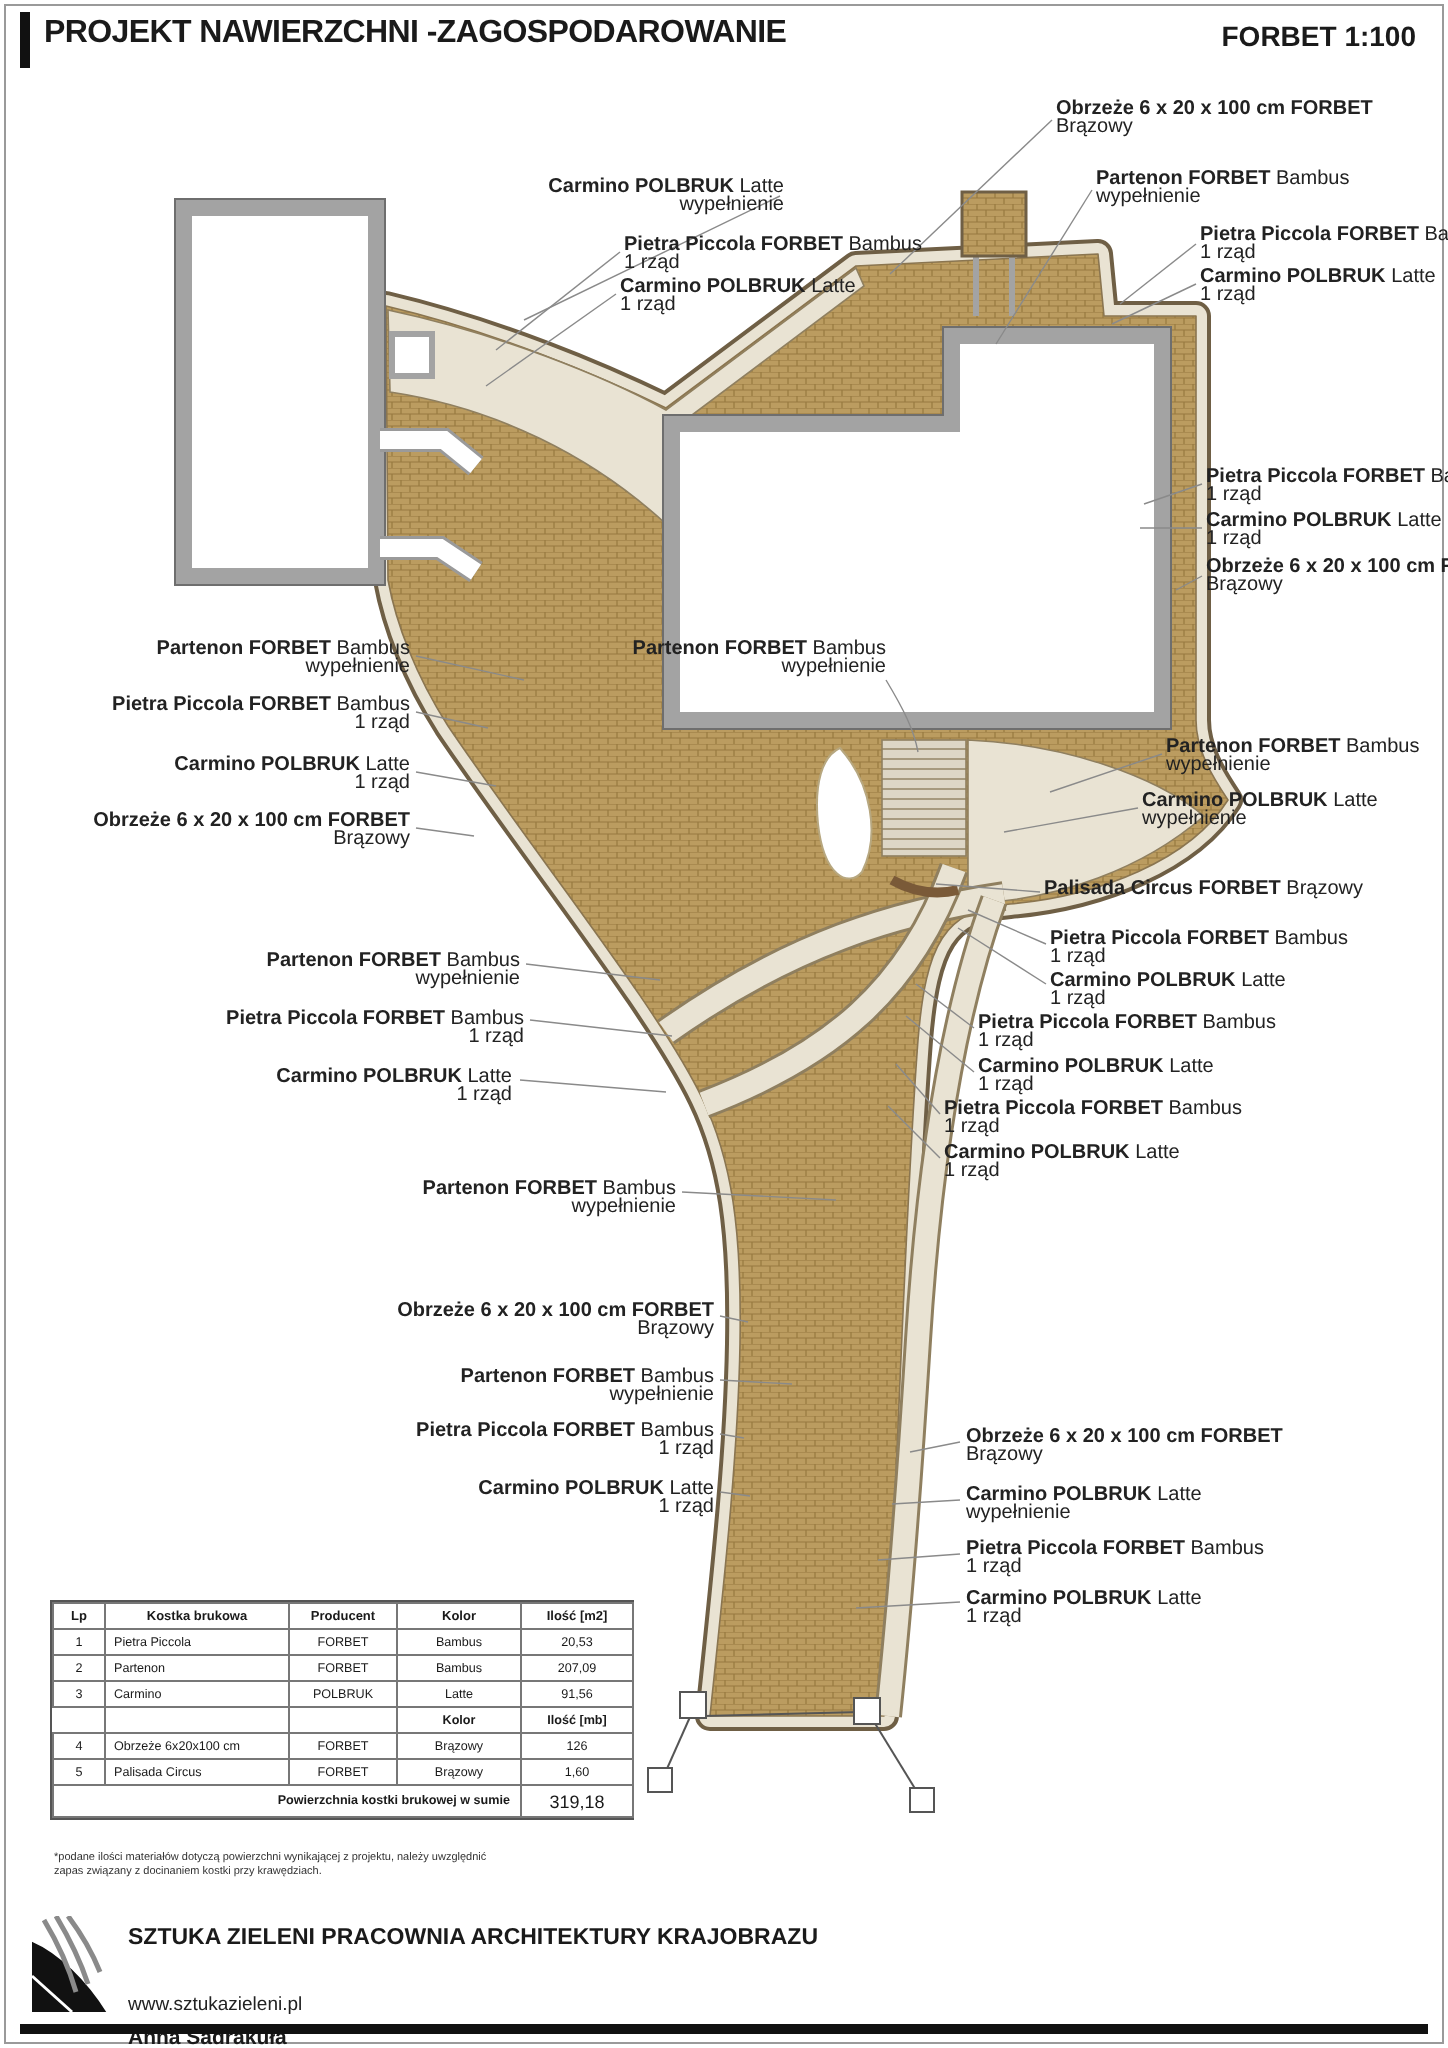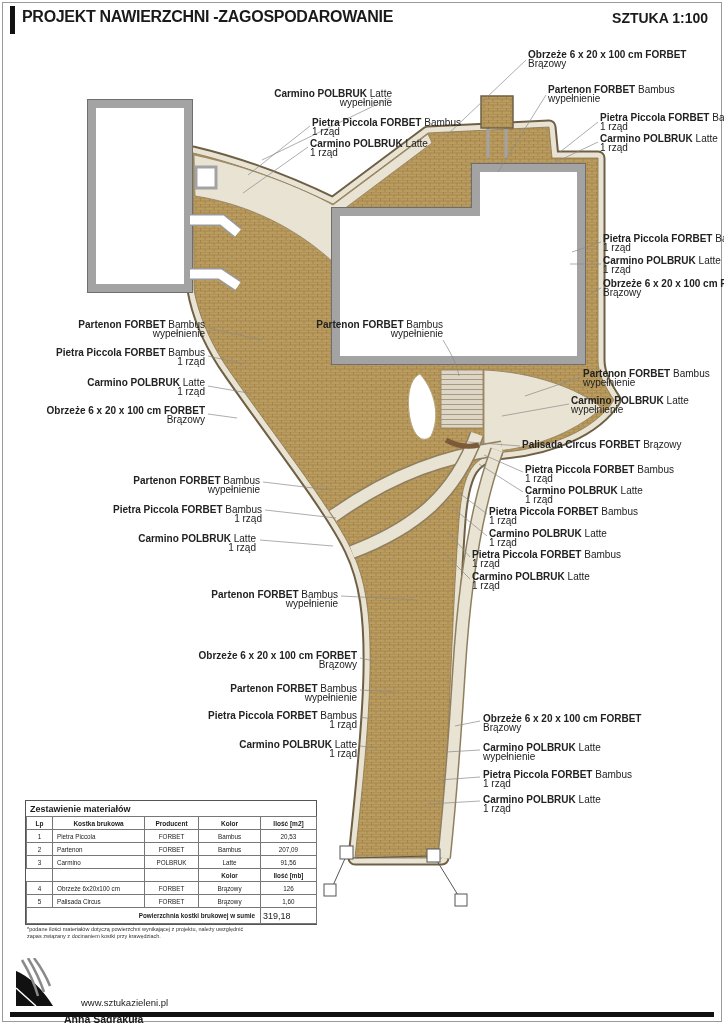--- a/index.html
+++ b/index.html
@@ -17,37 +17,37 @@
   
   .mat{position:absolute;left:25px;top:800px;width:290px;border:1px solid #555;background:#fff;font-size:6.3px;}
   .mat .ttl{font-size:9px;font-weight:700;padding:3px 4px 2px 4px;}
   .mat table{border-collapse:collapse;width:100%;table-layout:fixed;}
   .mat th,.mat td{border:0.5px solid #777;padding:2.5px 2px;text-align:center;overflow:hidden;}
   .mat th{font-weight:700;font-size:6.5px;}
   .mat td.nm{text-align:left;padding-left:4px;}
   .mat .sub{font-weight:700;}
   .mat .nob{border-left:none;border-bottom:none;}
   .mat td.tot{font-weight:700;text-align:right;padding-right:5px;}
-  .mat td.totv{font-size:9px;text-align:left;}
+  .mat td.totv{font-size:9px;text-align:center;}
   .footnote{position:absolute;left:27px;top:926px;width:280px;font-size:5.5px;line-height:7px;color:#333;white-space:pre-line;}
   
   .footer-co{position:absolute;left:64px;top:963px;font-size:11.5px;font-weight:700;}
   .footer-nm{position:absolute;left:64px;top:981px;font-size:10.5px;font-weight:700;margin-top:32px;}
-  .footer-ww{position:absolute;left:64px;top:997px;font-size:9.5px;color:#222;margin-left:17px;}
+  .footer-ww{position:absolute;left:64px;top:997px;font-size:9.5px;color:#222;}
   .footer-bar{position:absolute;left:10px;right:10px;top:1012px;height:5px;background:#111;}
   .logo{position:absolute;left:14px;top:958px;}
 </style>
 </head>
 <body>
 
 <div class="page">
   <div class="page-border"></div>
   <div class="titlebar-mark"></div>
   <div class="title">PROJEKT NAWIERZCHNI -ZAGOSPODAROWANIE</div>
-  <div class="scale">SZTUKA 1:100</div>
+  <div class="scale">FORBET 1:100</div>
 
   <svg class="plan" width="724" height="1024" viewBox="0 0 724 1024">
     <defs>
       <pattern id="pav" width="9" height="6" patternUnits="userSpaceOnUse">
         <rect width="9" height="6" fill="#bb9c60"></rect>
         <path d="M0 0H9 M0 3H9" stroke="#97793f" stroke-width="0.6"></path>
         <path d="M2.5 0V3 M7 3V6" stroke="#97793f" stroke-width="0.6"></path>
       </pattern>
       <pattern id="st" width="6" height="5" patternUnits="userSpaceOnUse">
         <rect width="6" height="5" fill="#ddd6c6"></rect>
@@ -199,21 +199,20 @@
   <div class="ann r" style="right:367px;top:651px;"><span class="b">Obrzeże 6 x 20 x 100 cm FORBET</span><span></span><div class="l2">Brązowy</div></div>
   <div class="ann r" style="right:367px;top:684px;"><span class="b">Partenon FORBET</span><span> Bambus</span><div class="l2">wypełnienie</div></div>
   <div class="ann r" style="right:367px;top:711px;"><span class="b">Pietra Piccola FORBET</span><span> Bambus</span><div class="l2">1 rząd</div></div>
   <div class="ann r" style="right:367px;top:740px;"><span class="b">Carmino POLBRUK</span><span> Latte</span><div class="l2">1 rząd</div></div>
   <div class="ann" style="left:483px;top:714px;"><span class="b">Obrzeże 6 x 20 x 100 cm FORBET</span><span></span><div class="l2">Brązowy</div></div>
   <div class="ann" style="left:483px;top:743px;"><span class="b">Carmino POLBRUK</span><span> Latte</span><div class="l2">wypełnienie</div></div>
   <div class="ann" style="left:483px;top:770px;"><span class="b">Pietra Piccola FORBET</span><span> Bambus</span><div class="l2">1 rząd</div></div>
   <div class="ann" style="left:483px;top:795px;"><span class="b">Carmino POLBRUK</span><span> Latte</span><div class="l2">1 rząd</div></div>
 
   <div class="mat">
-    <div class="ttl">Zestawienie materiałów</div>
     <table>
       <colgroup>
           <col style="width:26px">
           <col style="width:92px">
           <col style="width:54px">
           <col style="width:62px">
           <col style="width:56px">
         </colgroup>
       <tbody>
           <tr>
@@ -275,16 +274,17 @@
   <div class="footnote">*podane ilości materiałów dotyczą powierzchni wynikającej z projektu, należy uwzględnić
 zapas związany z docinaniem kostki przy krawędziach.</div>
 
   <svg class="logo" width="44" height="50" viewBox="0 0 44 50">
     <path d="M2,48 L2,12 C16,18 30,32 40,48 Z" fill="#111"></path>
     <path d="M2,12 C16,18 30,32 40,48" fill="none" stroke="#fff" stroke-width="1.5"></path>
     <path d="M8,2 C14,12 20,24 24,38 M14,0 C20,10 26,22 30,34 M20,0 C26,8 32,18 36,28" stroke="#8a8a8a" stroke-width="2.5" fill="none"></path>
     <path d="M2,30 L22,48 L2,48 Z" fill="#111"></path>
     <path d="M2,30 L22,48" stroke="#fff" stroke-width="1.5"></path>
   </svg>
+  <div class="footer-co">SZTUKA ZIELENI PRACOWNIA ARCHITEKTURY KRAJOBRAZU</div>
   <div class="footer-nm">Anna Sadrakuła</div>
   <div class="footer-ww">www.sztukazieleni.pl</div>
   <div class="footer-bar"></div>
 </div>
 
 </body></html>

